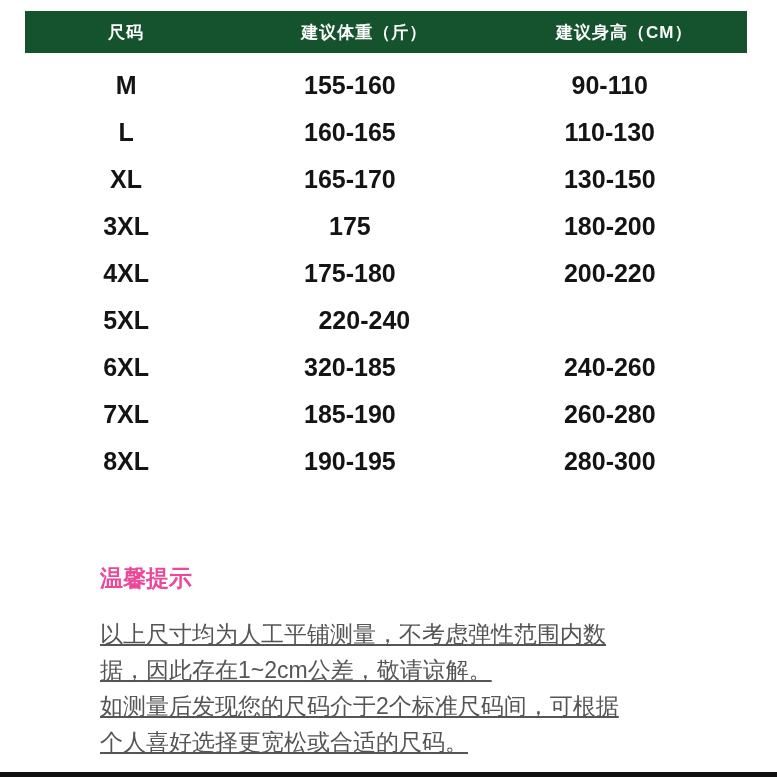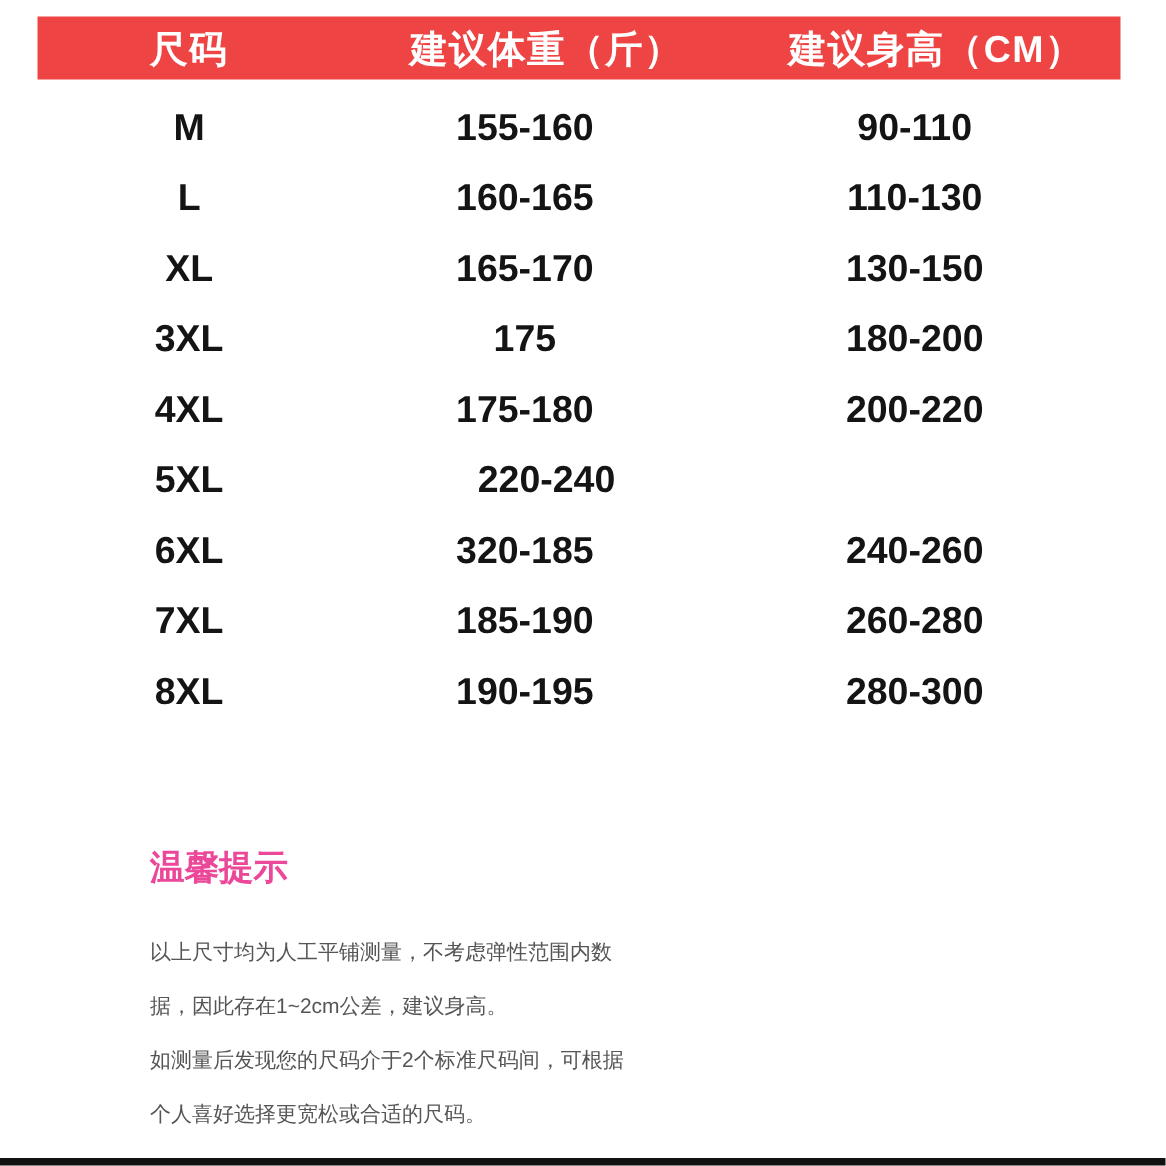--- a/index.html
+++ b/index.html
@@ -30,25 +30,26 @@
   .t-cell {
     text-align: center;
     white-space: nowrap;
   }
   .col-0 { width: 28%; }
   .col-1 { width: 34%; }
   .col-2 { width: 38%; }
 
   .header-row {
     height: 42px;
-    background: #ef4444;
+    background: #14532d;
     color: #ffffff;
     font-weight: bold;
-    font-size: 25px;
+    font-size: 17px;
     letter-spacing: 1px;
+    justify-content: flex-end;
   }
   .body-rows {
     padding-top: 9px;
   }
   .body-rows .t-row {
     height: 47px;
   }
   .body-rows .t-cell {
     color: #141414;
     font-weight: bold;
@@ -63,24 +64,25 @@
     top: 563px;
     width: 600px;
   }
   .tips-title {
     font-size: 23px;
     font-weight: bold;
     color: #ec4899;
     margin-bottom: 22px;
   }
   .tips-line {
-    font-size: 14px;
+    font-size: 23px;
     color: #555555;
     line-height: 36px;
     white-space: nowrap;
+    text-decoration: underline;
   }
 
   
   .bottom-bar {
     position: absolute;
     left: 0;
     bottom: 0;
     width: 777px;
     height: 5px;
     background: #111111;
@@ -141,18 +143,18 @@
       <div class="t-cell col-0">8XL</div>
       <div class="t-cell col-1">190-195</div>
       <div class="t-cell col-2">280-300</div>
     </div>
   </div>
 </div>
 
 <div class="tips">
   <div class="tips-title">温馨提示</div>
   <div class="tips-line">以上尺寸均为人工平铺测量，不考虑弹性范围内数</div>
-  <div class="tips-line">据，因此存在1~2cm公差，建议身高。</div>
+  <div class="tips-line">据，因此存在1~2cm公差，敬请谅解。</div>
   <div class="tips-line">如测量后发现您的尺码介于2个标准尺码间，可根据</div>
   <div class="tips-line">个人喜好选择更宽松或合适的尺码。</div>
 </div>
 
 <div class="bottom-bar"></div>
 
 </body></html>

